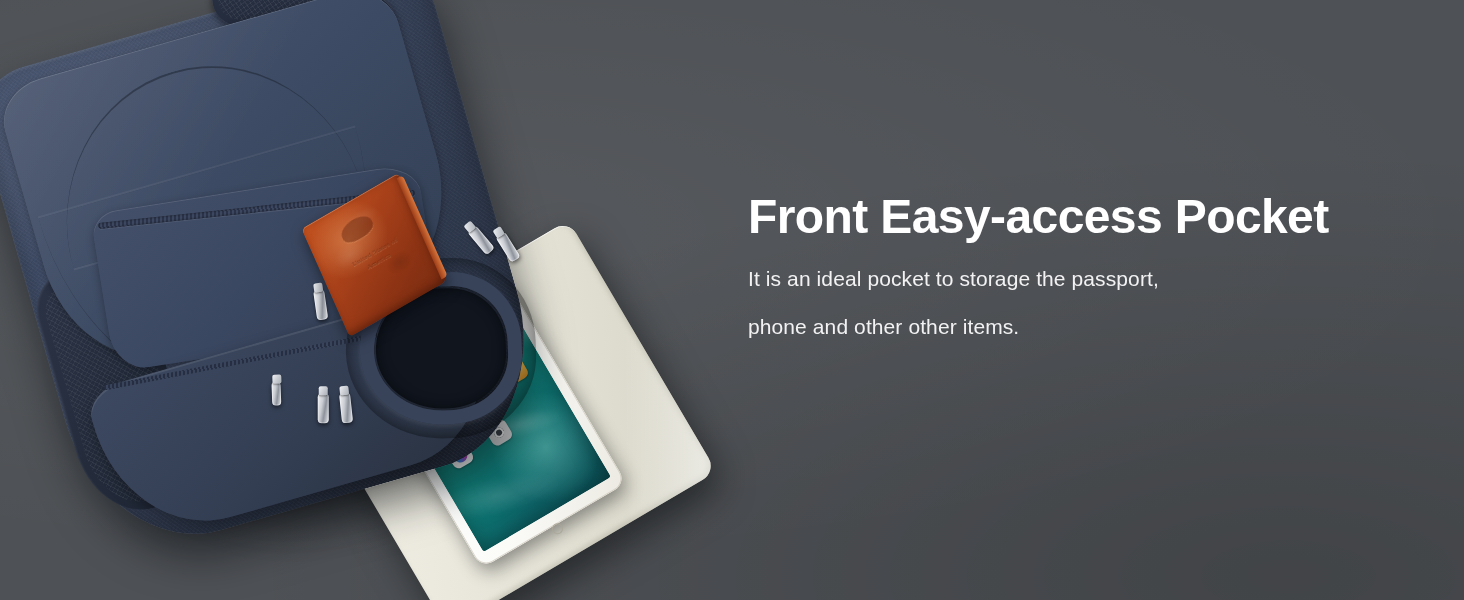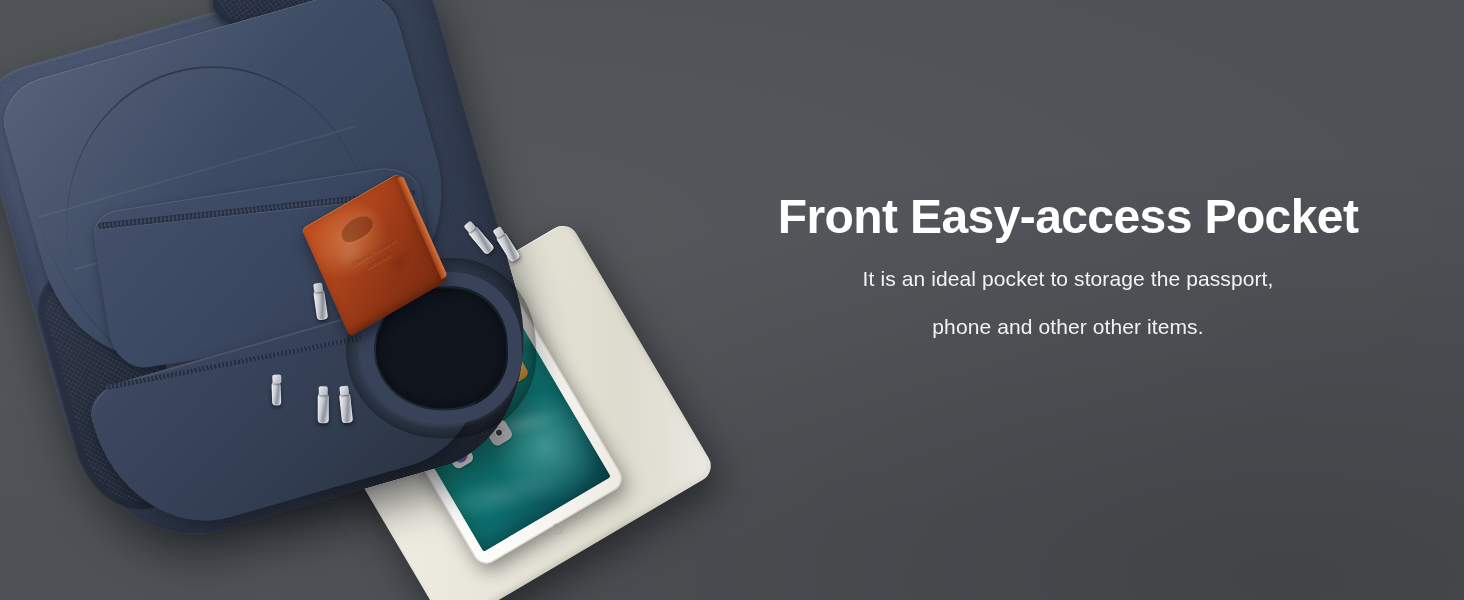--- a/index.html
+++ b/index.html
@@ -458,21 +458,20 @@
     border-radius: 0 4px 4px 0;
     background: linear-gradient(90deg, #9c3d18, #d8763c);
   }
 
   
   .copy {
     position: absolute;
     left: 748px;
     top: 186px;
     width: 640px;
-    text-align: center;
   }
   .headline {
     margin: 0;
     font-size: 48px;
     line-height: 62px;
     font-weight: bold;
     color: #ffffff;
     letter-spacing: -0.6px;
   }
   .subcopy {

